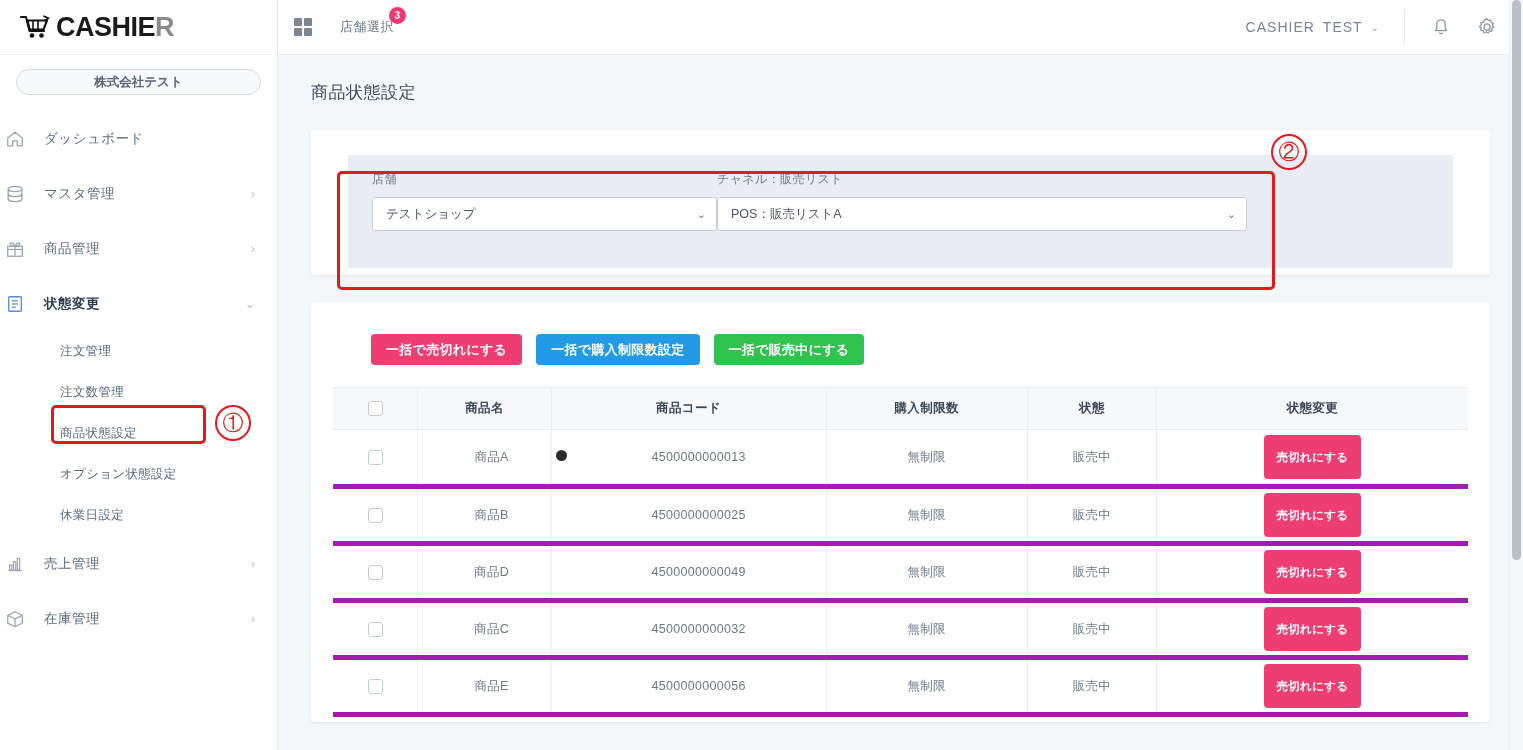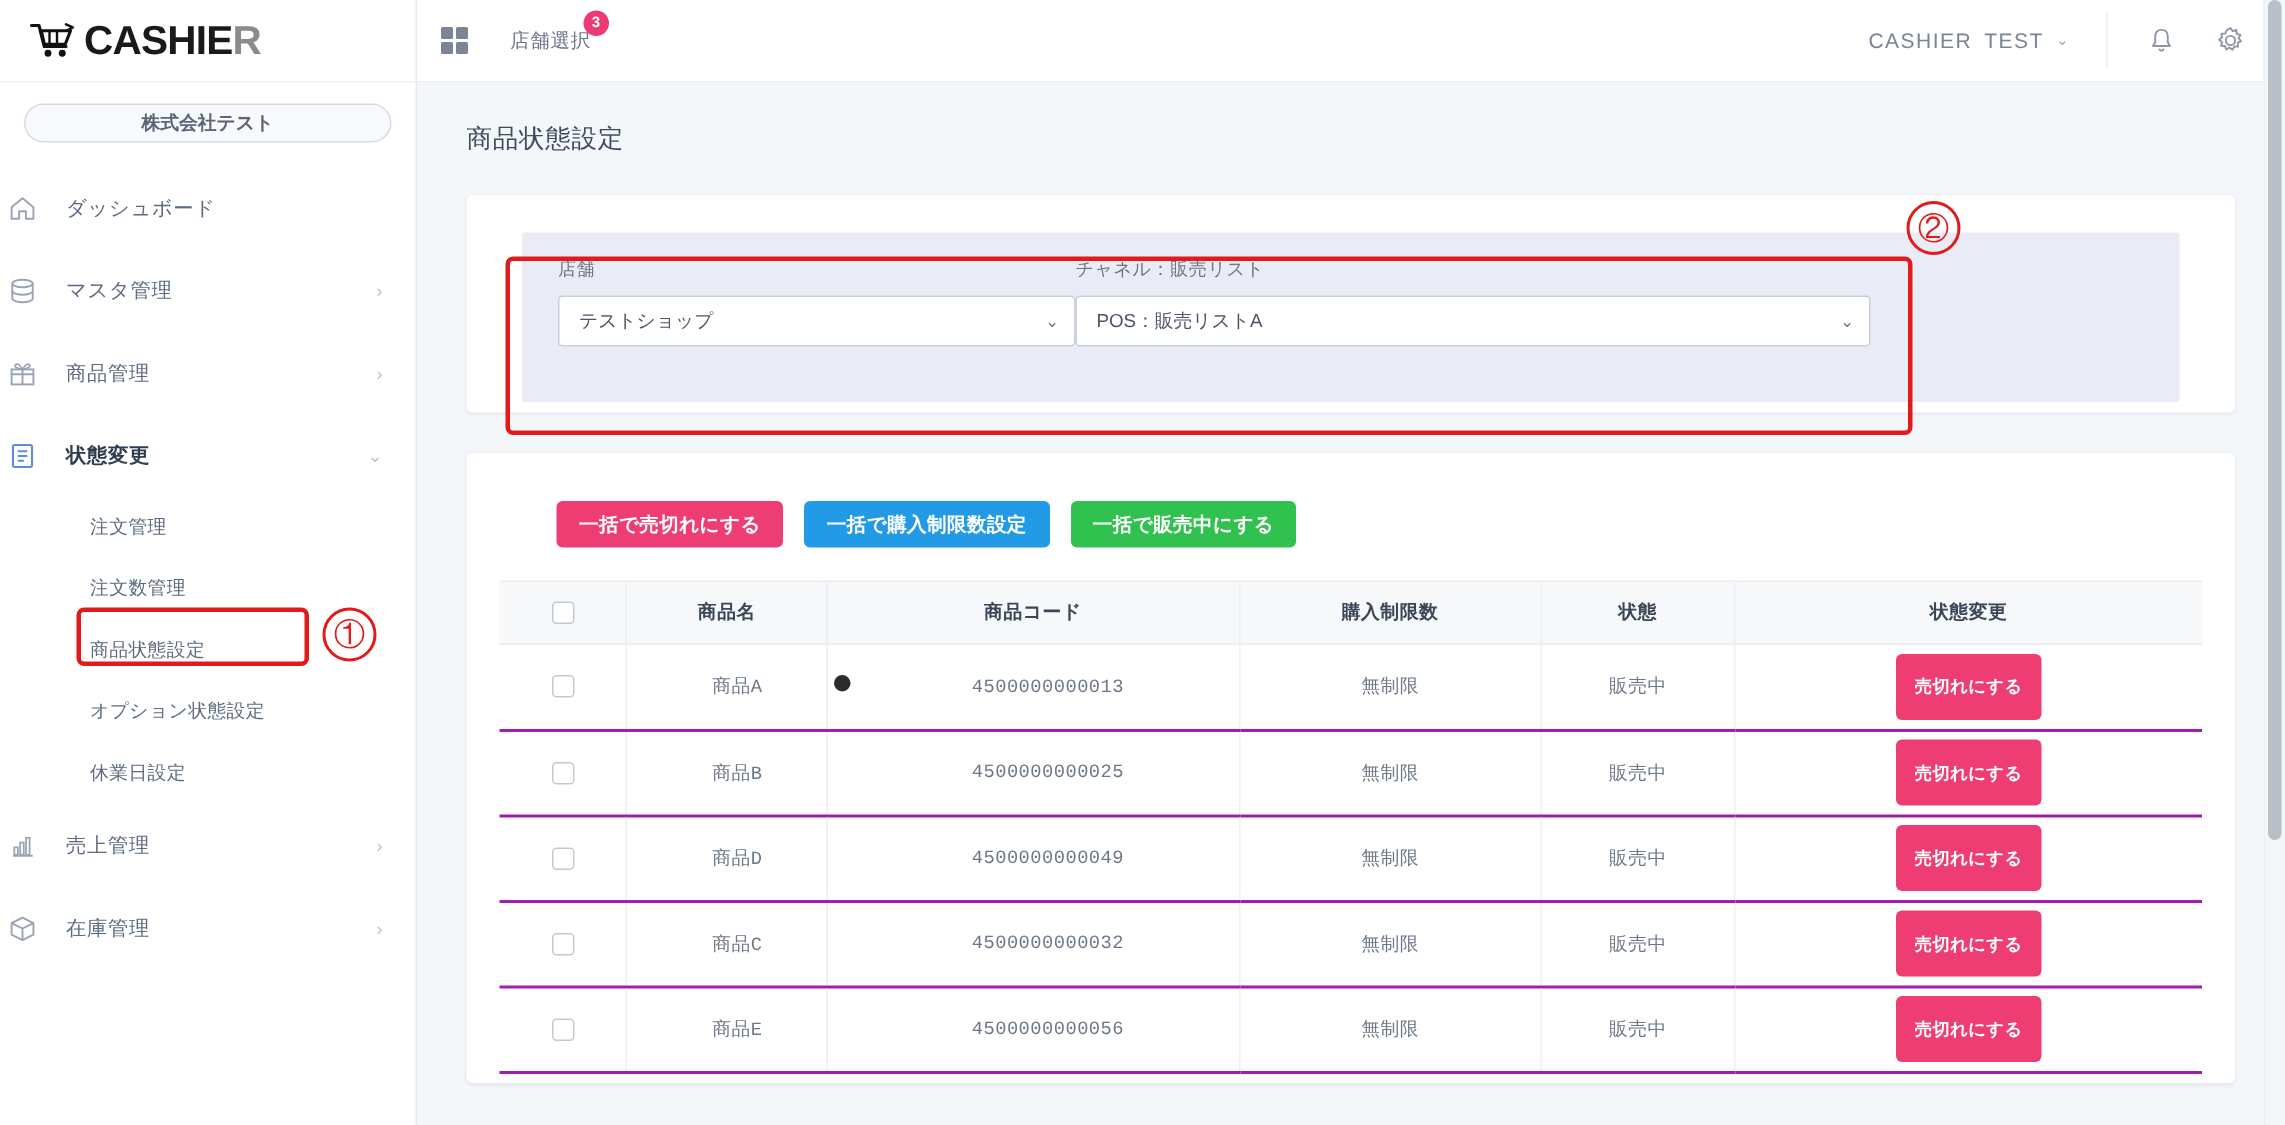--- a/index.html
+++ b/index.html
@@ -178,27 +178,26 @@
     border-top: 1px solid #e8ebf0;
     border-bottom: 1px solid #e8ebf0;
     border-right: 1px solid #eceff3;
     height: 42px;
     font-size: 12.5px; font-weight: 700; color: #3b4759;
     text-align: center;
     letter-spacing: .4px;
   }
   table.grid th:last-child { border-right: none; }
   table.grid td {
-    border-bottom: 2px solid #a21caf;
+    border-bottom: 5px solid #a21caf;
     border-right: 1px solid #eceff3;
     height: 57px;
     font-size: 12.5px; color: #6d7887;
     text-align: center;
     letter-spacing: .3px;
-    font-family: Liberation Mono, monospace;
   }
   table.grid td:last-child { border-right: none; }
   td.c-name { text-align: left; padding-left: 14px; color: #5c6877; }
   td.c-code { text-align: left; padding-left: 20px; color: #5c6877; }
   .col-chk { width: 81px; }
   .col-name { width: 127px; }
   .col-code { width: 262px; }
   .col-limit { width: 192px; }
   .col-state { width: 123px; }
   .col-change { width: 297px; }

